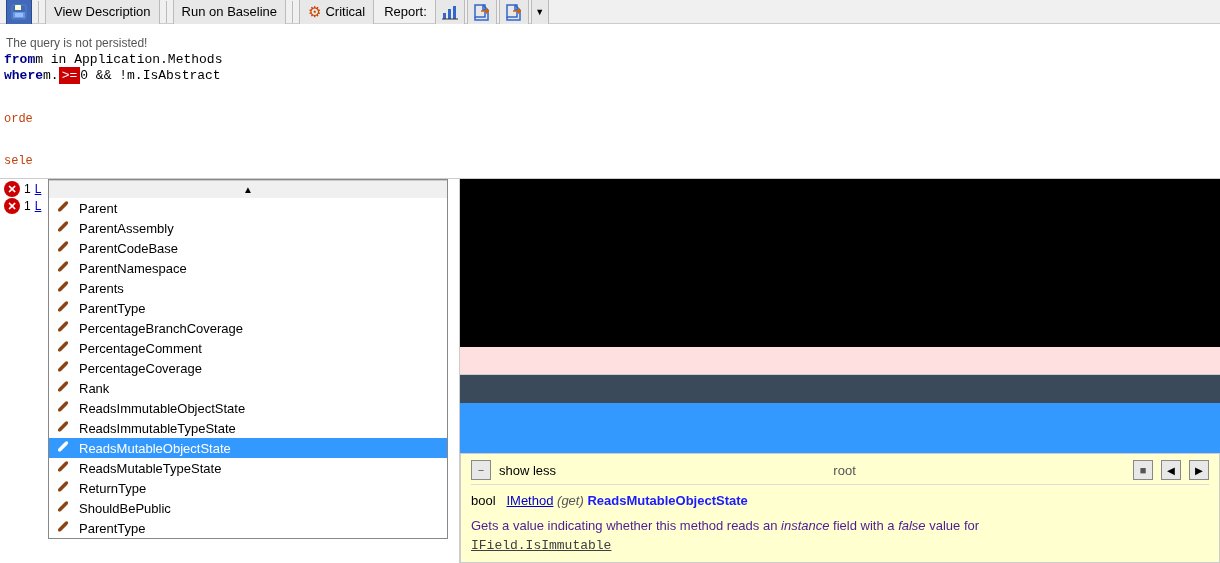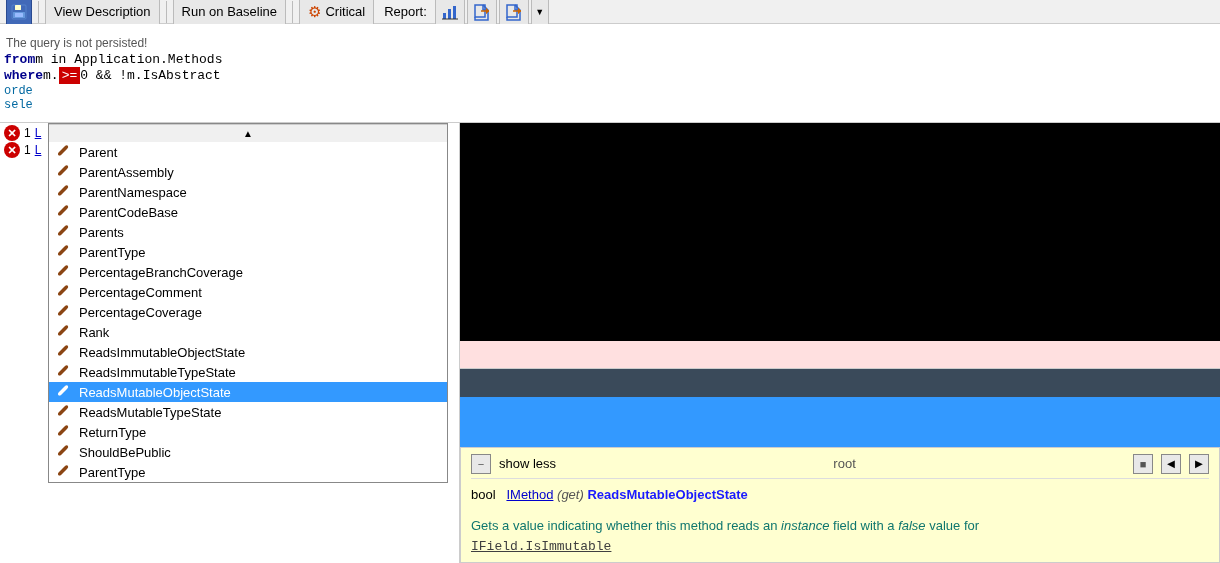--- a/index.html
+++ b/index.html
@@ -122,21 +122,21 @@
     .query-from { color: #00008b; font-weight: bold; }
     .query-where { color: #00008b; font-weight: bold; }
     .query-text { color: #000; }
     .query-highlight {
       background: #cc0000;
       color: #fff;
       padding: 1px 3px;
       font-family: 'Courier New', monospace;
       font-size: 13px;
     }
-    .query-extra { color: #0369a1; font-size: 12px; }
+    .query-extra { color: #c2410c; font-size: 12px; margin-top: 28px; }
 
     
     .main-area {
       display: flex;
       flex: 1;
       overflow: hidden;
     }
 
     
     .left-panel {
@@ -428,28 +428,28 @@
                 <path d="M10.5 1.5 Q12 3 10 5 L5 10 Q4 11.5 2.5 11.5 Q1 11.5 1 10 Q1 8.5 2.5 7.5 L7.5 2.5 Q9.5 0.5 10.5 1.5Z" fill="#8b4513" stroke="none"></path>
                 <circle cx="2.5" cy="10" r="1.2" fill="#8b4513"></circle>
               </svg></span>
             <span>ParentAssembly</span>
           </div>
           <div class="autocomplete-item">
             <span class="item-icon"><svg width="13" height="13" viewBox="0 0 13 13">
                 <path d="M10.5 1.5 Q12 3 10 5 L5 10 Q4 11.5 2.5 11.5 Q1 11.5 1 10 Q1 8.5 2.5 7.5 L7.5 2.5 Q9.5 0.5 10.5 1.5Z" fill="#8b4513" stroke="none"></path>
                 <circle cx="2.5" cy="10" r="1.2" fill="#8b4513"></circle>
               </svg></span>
+            <span>ParentCodeBase</span>
+          </div>
+          <div class="autocomplete-item">
+            <span class="item-icon"><svg width="13" height="13" viewBox="0 0 13 13">
+                <path d="M10.5 1.5 Q12 3 10 5 L5 10 Q4 11.5 2.5 11.5 Q1 11.5 1 10 Q1 8.5 2.5 7.5 L7.5 2.5 Q9.5 0.5 10.5 1.5Z" fill="#8b4513" stroke="none"></path>
+                <circle cx="2.5" cy="10" r="1.2" fill="#8b4513"></circle>
+              </svg></span>
             <span>ParentNamespace</span>
-          </div>
-          <div class="autocomplete-item">
-            <span class="item-icon"><svg width="13" height="13" viewBox="0 0 13 13">
-                <path d="M10.5 1.5 Q12 3 10 5 L5 10 Q4 11.5 2.5 11.5 Q1 11.5 1 10 Q1 8.5 2.5 7.5 L7.5 2.5 Q9.5 0.5 10.5 1.5Z" fill="#8b4513" stroke="none"></path>
-                <circle cx="2.5" cy="10" r="1.2" fill="#8b4513"></circle>
-              </svg></span>
-            <span>ParentCodeBase</span>
           </div>
           <div class="autocomplete-item">
             <span class="item-icon"><svg width="13" height="13" viewBox="0 0 13 13">
                 <path d="M10.5 1.5 Q12 3 10 5 L5 10 Q4 11.5 2.5 11.5 Q1 11.5 1 10 Q1 8.5 2.5 7.5 L7.5 2.5 Q9.5 0.5 10.5 1.5Z" fill="#8b4513" stroke="none"></path>
                 <circle cx="2.5" cy="10" r="1.2" fill="#8b4513"></circle>
               </svg></span>
             <span>Parents</span>
           </div>
           <div class="autocomplete-item">
             <span class="item-icon"><svg width="13" height="13" viewBox="0 0 13 13">
@@ -566,21 +566,21 @@
         </div>
       </div>
       <div class="desc-content">
         <div>
           <span class="desc-type">bool</span>
           <span>&nbsp;</span>
           <span class="desc-iface">IMethod</span>
           <span class="desc-get">(get)</span>
           <span class="desc-property">ReadsMutableObjectState</span>
         </div>
-        <div style="color:#0f766e; margin-top:12px;">
+        <div style="color:#4c1d95; margin-top:5px;">
           <span>Gets a value indicating whether this method reads an</span>
           <span> </span>
           <em><span>instance</span></em>
           <span> </span>
           <span>field with a</span>
           <span> </span>
           <em><span>false</span></em>
           <span> </span>
           <span>value for</span>
         </div>

